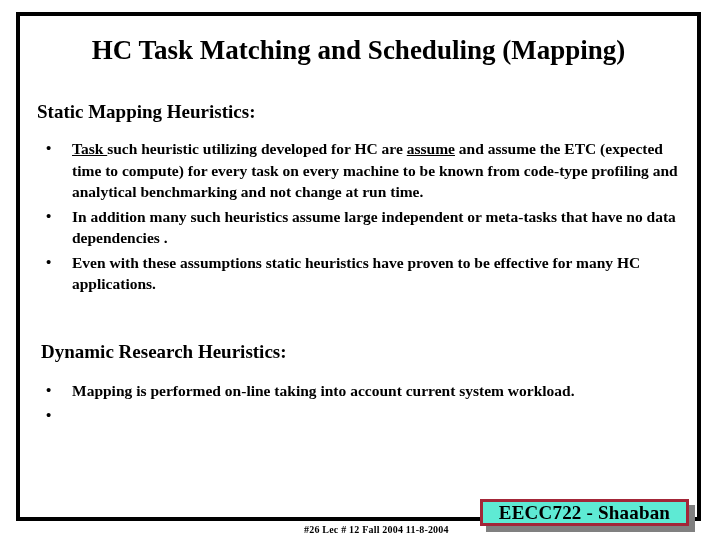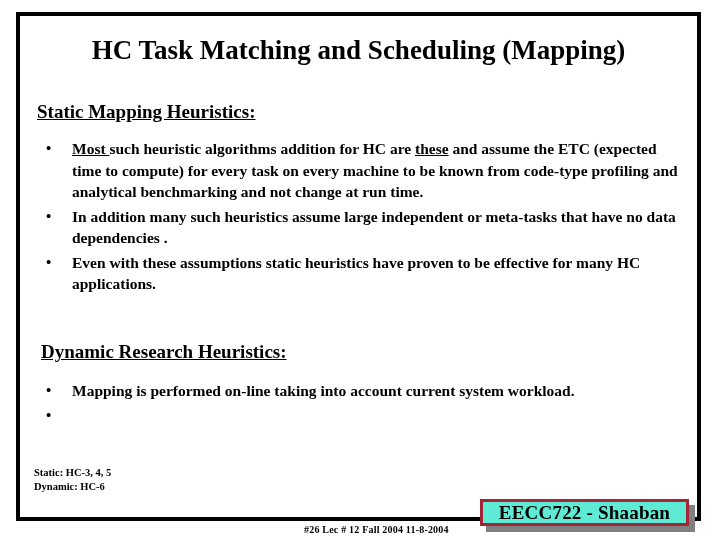--- a/index.html
+++ b/index.html
@@ -49,21 +49,20 @@
     font-weight: bold;
     letter-spacing: 0px;
     line-height: 1.1;
     white-space: nowrap;
   }
 
   .section-head {
     position: absolute;
     font-size: 19px;
     font-weight: bold;
-    text-decoration: underline;
     white-space: nowrap;
   }
   #static-head { left: 37px; top: 101px; }
   #dynamic-head { left: 41px; top: 341px; }
 
   .bullet-list {
     position: absolute;
     left: 40px;
     width: 640px;
   }
@@ -142,34 +141,32 @@
 
 <div id="slide">
 
   <div id="frame"></div>
 
   <div id="title">HC Task  Matching and Scheduling (Mapping)</div>
 
   <div class="section-head" id="static-head">Static Mapping Heuristics:</div>
 
   <div class="bullet-list" id="static-list">
-      <div class="bullet-item"><span class="dot">•</span><span><span class="u">Most </span><span>such heuristic algorithms addition for  HC are </span><span class="u">these</span><span> and assume the ETC (expected time to compute) for  every task on every machine to be known from code-type profiling and  analytical benchmarking and not change at run time.</span></span></div>
+      <div class="bullet-item"><span class="dot">•</span><span><span class="u">Task </span><span>such heuristic utilizing developed for  HC are </span><span class="u">assume</span><span> and assume the ETC (expected time to compute) for  every task on every machine to be known from code-type profiling and  analytical benchmarking and not change at run time.</span></span></div>
       <div class="bullet-item"><span class="dot">•</span><span><span>In addition many such heuristics assume large independent or  meta-tasks that have no data dependencies .</span></span></div>
       <div class="bullet-item"><span class="dot">•</span><span><span>Even with these  assumptions static heuristics have proven to be effective for many HC applications.</span></span></div>
     </div>
 
   <div class="section-head" id="dynamic-head">Dynamic Research Heuristics:</div>
 
   <div class="bullet-list" id="dynamic-list">
       <div class="bullet-item"><span class="dot">•</span><span><span>Mapping is performed on-line taking into account current system workload.</span></span></div>
       <div class="bullet-item"><span class="dot">•</span></div>
     </div>
 
-  <div id="notes">Static:  HC-3, 4, 5
-Dynamic:  HC-6</div>
 
   <div id="footer-line">#26   Lec # 12   Fall 2004  11-8-2004</div>
 
   <div id="credit-shadow"></div>
   <div id="credit-box">
     <span id="credit-text">EECC722 - Shaaban</span>
   </div>
 
 </div>
 

